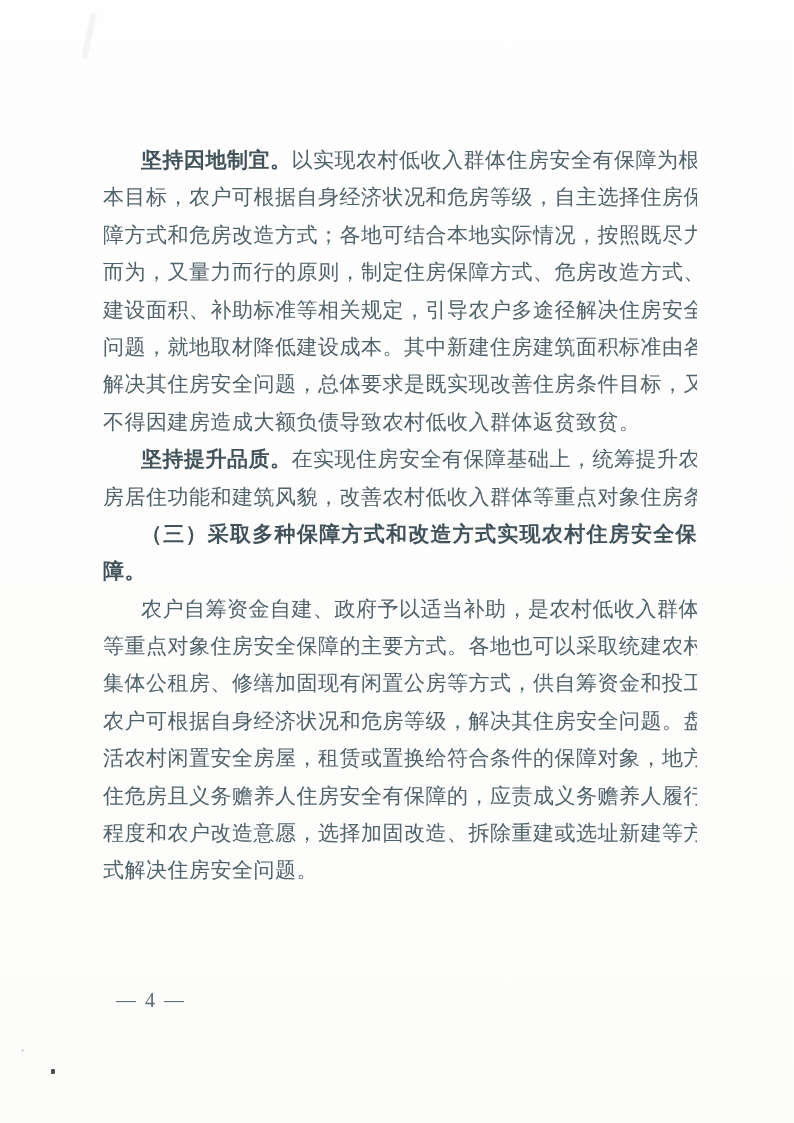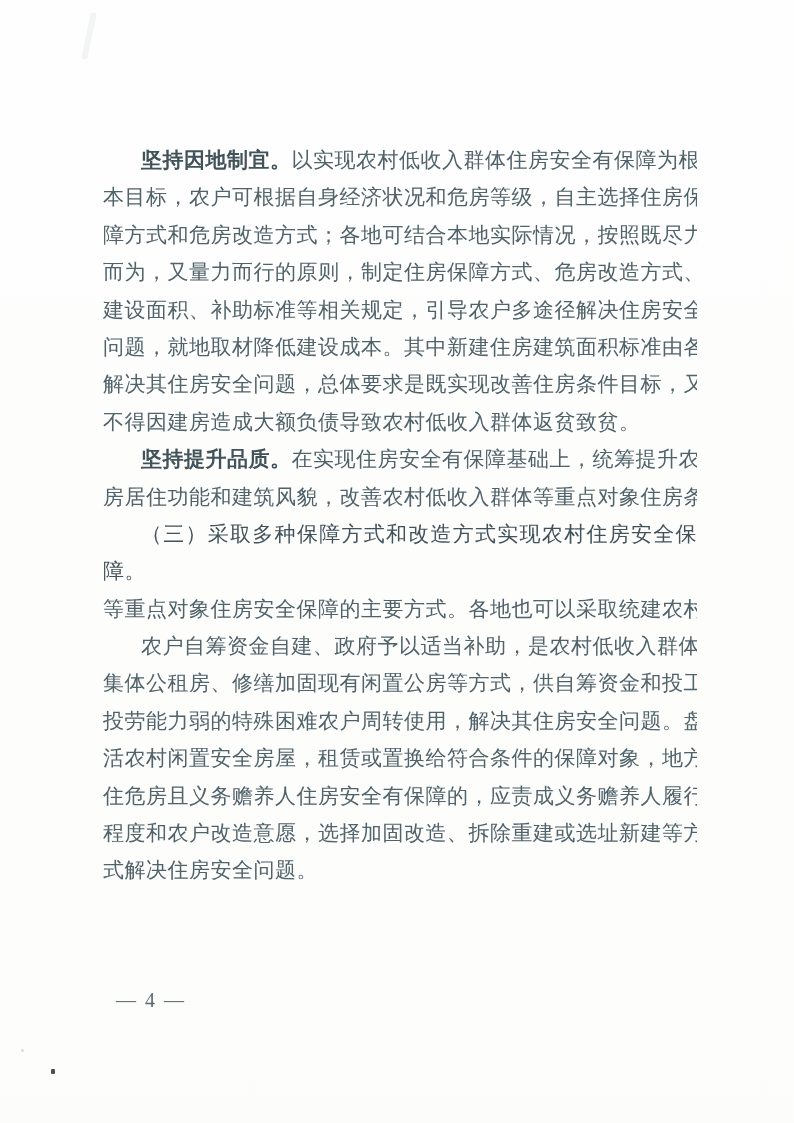--- a/index.html
+++ b/index.html
@@ -45,21 +45,21 @@
   .line.last {
     text-align-last: left;
   }
 
   .lead {
     font-weight: 700;
     color: #41525a;
   }
 
   .line.bold {
-    font-weight: 400;
+    font-weight: 700;
     color: #41525a;
   }
 
   .page-number {
     position: absolute;
     left: 116px;
     top: 985px;
     height: 30px;
     line-height: 30px;
     font-size: 20px;
@@ -118,24 +118,24 @@
     <div class="line">问题，就地取材降低建设成本。其中新建住房建筑面积标准由各</div>
     <div class="line">解决其住房安全问题，总体要求是既实现改善住房条件目标，又</div>
     <div class="line last">不得因建房造成大额负债导致农村低收入群体返贫致贫。</div>
 
     <div class="line first"><span class="lead">坚持提升品质。</span><span>在实现住房安全有保障基础上，统筹提升农</span></div>
     <div class="line">房居住功能和建筑风貌，改善农村低收入群体等重点对象住房条</div>
 
     <div class="line first bold">（三）采取多种保障方式和改造方式实现农村住房安全保</div>
     <div class="line last bold">障。</div>
 
+    <div class="line first">农户自筹资金自建、政府予以适当补助，是农村低收入群体</div>
     <div class="line">等重点对象住房安全保障的主要方式。各地也可以采取统建农村</div>
-    <div class="line first">农户自筹资金自建、政府予以适当补助，是农村低收入群体</div>
     <div class="line">集体公租房、修缮加固现有闲置公房等方式，供自筹资金和投工</div>
-    <div class="line">投劳能力弱的特殊困难农户周转使用，解决其住房安全问题。盘</div>
+    <div class="line">农户可根据自身经济状况和危房等级，解决其住房安全问题。盘</div>
     <div class="line">活农村闲置安全房屋，租赁或置换给符合条件的保障对象，地方</div>
     <div class="line">住危房且义务赡养人住房安全有保障的，应责成义务赡养人履行</div>
     <div class="line">程度和农户改造意愿，选择加固改造、拆除重建或选址新建等方</div>
     <div class="line last">式解决住房安全问题。</div>
 
   </div>
 
   <div class="page-number">— 4 —</div>
 
   <div class="speck-bottom"></div>

